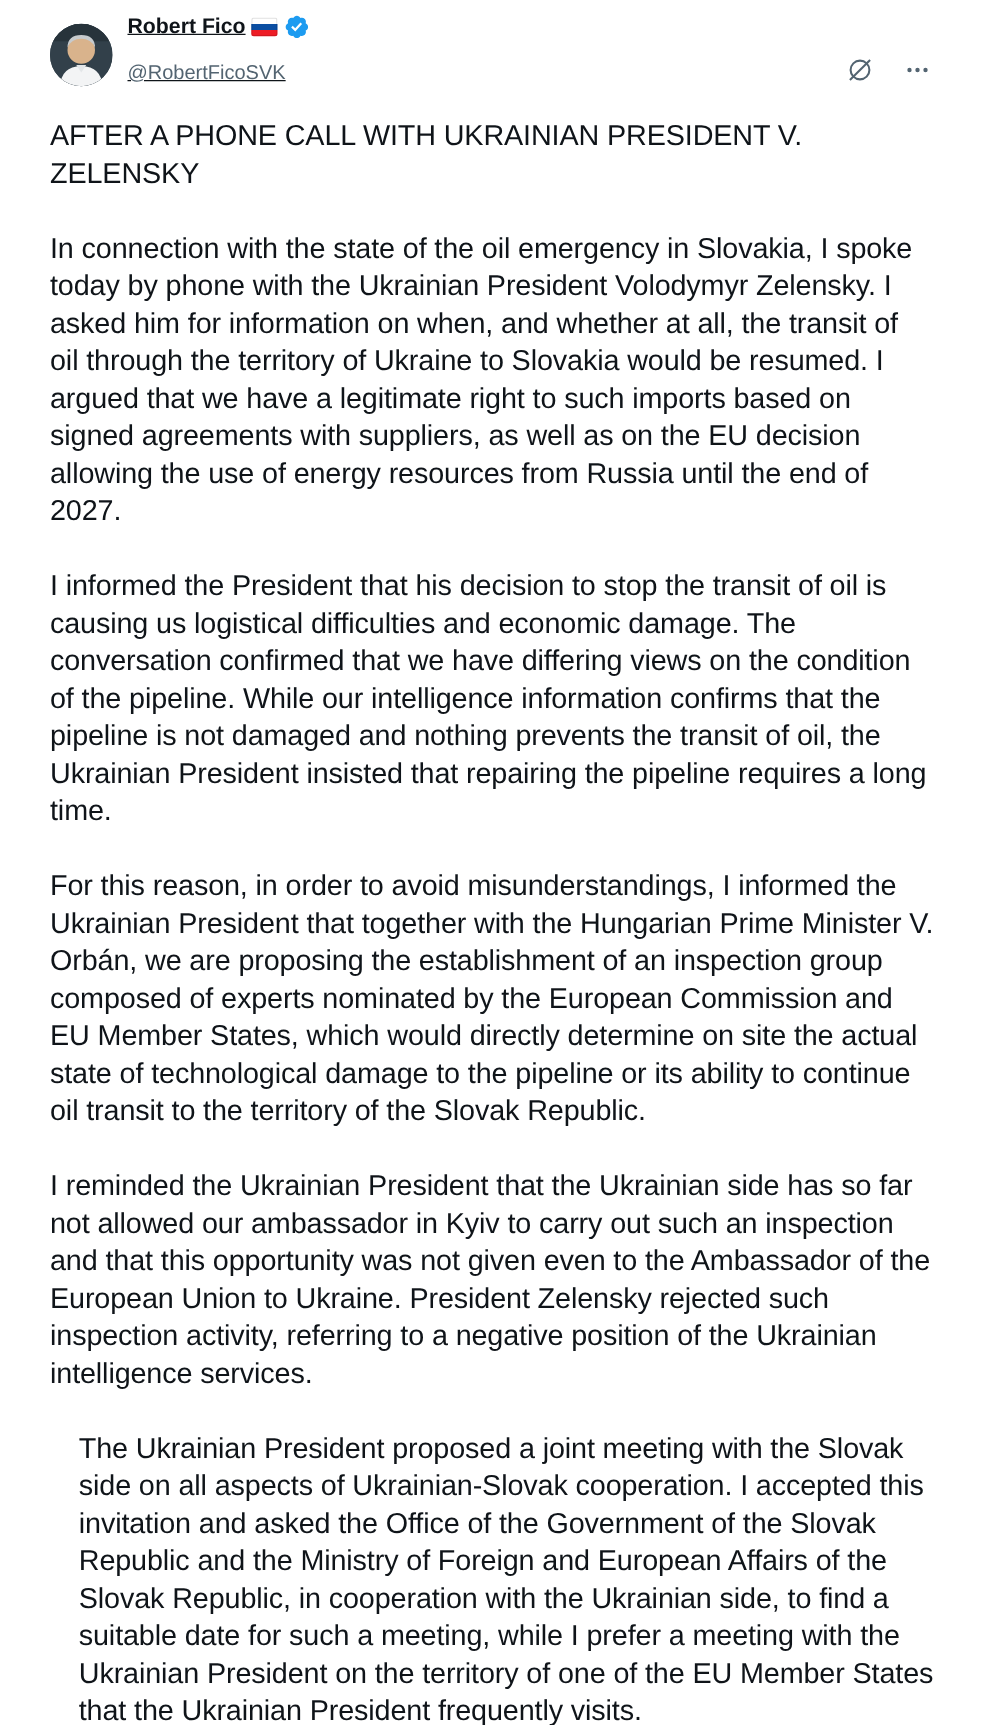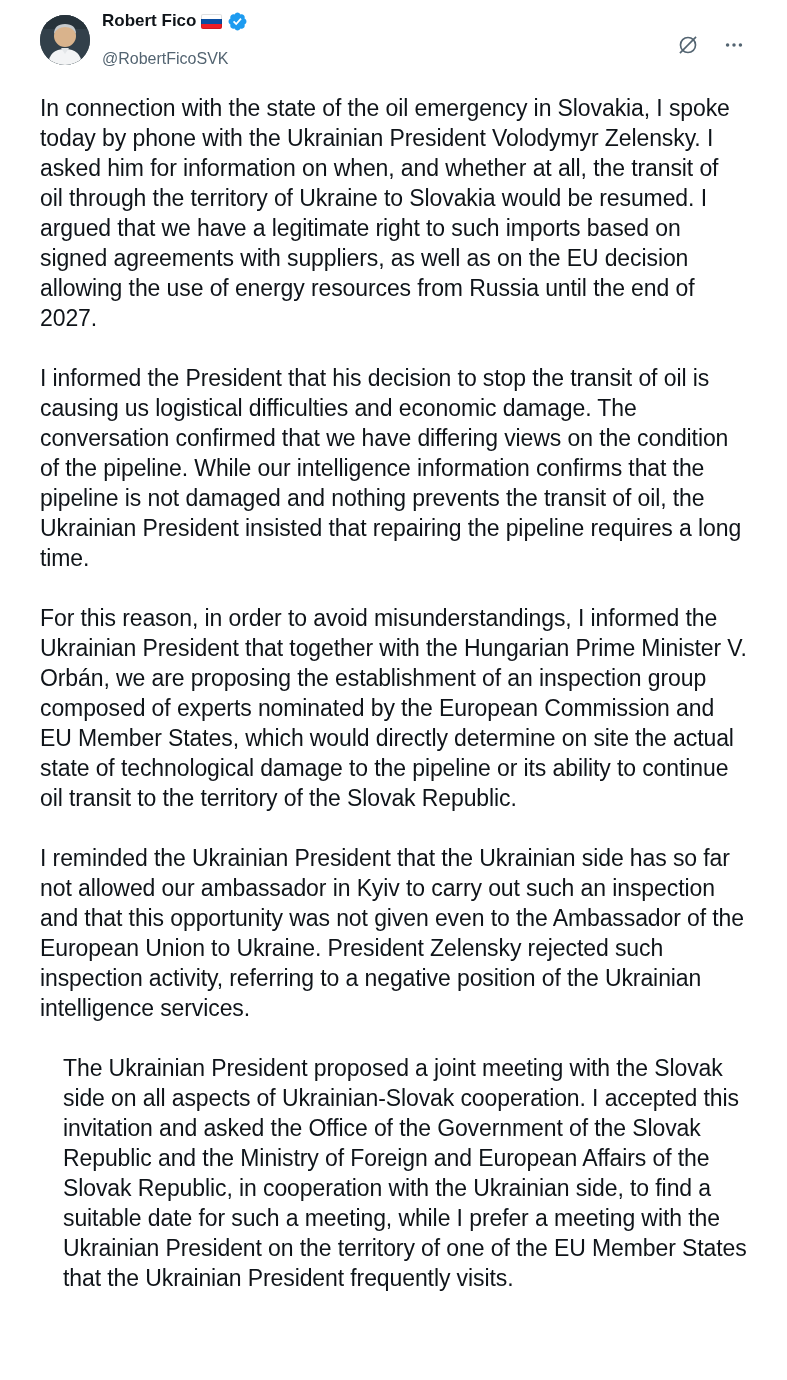--- a/index.html
+++ b/index.html
@@ -11,21 +11,22 @@
     color: #0f1419;
     -webkit-font-smoothing: antialiased;
   }
   .tweet {
     width: 787px;
     padding: 10px 40px 24px 40px;
     background: #ffffff;
   }
   .tweet-header {
     display: flex;
-    align-items: center;
+    align-items: flex-end;
+    text-decoration: underline;
   }
   .avatar {
     width: 50px;
     height: 50px;
     border-radius: 50%;
     overflow: hidden;
     flex: 0 0 50px;
     cursor: pointer;
     background: #32404a;
   }
@@ -146,20 +147,21 @@
           <circle cx="5" cy="12" r="1.9" fill="#536471"></circle>
           <circle cx="12" cy="12" r="1.9" fill="#536471"></circle>
           <circle cx="19" cy="12" r="1.9" fill="#536471"></circle>
         </svg>
       </button>
     </div>
 
   </header>
 
   <div class="tweet-body">
+    <p>AFTER A PHONE CALL WITH UKRAINIAN PRESIDENT V. ZELENSKY</p>
     <p>In connection with the state of the oil emergency in Slovakia, I spoke today by phone with the Ukrainian President Volodymyr Zelensky. I asked him for information on when, and whether at all, the transit of oil through the territory of Ukraine to Slovakia would be resumed. I argued that we have a legitimate right to such imports based on signed agreements with suppliers, as well as on the EU decision allowing the use of energy resources from Russia until the end of 2027.</p>
     <p>I informed the President that his decision to stop the transit of oil is causing us logistical difficulties and economic damage. The conversation confirmed that we have differing views on the condition of the pipeline. While our intelligence information confirms that the pipeline is not damaged and nothing prevents the transit of oil, the Ukrainian President insisted that repairing the pipeline requires a long time.</p>
     <p>For this reason, in order to avoid misunderstandings, I informed the Ukrainian President that together with the Hungarian Prime Minister V. Orbán, we are proposing the establishment of an inspection group composed of experts nominated by the European Commission and EU Member States, which would directly determine on site the actual state of technological damage to the pipeline or its ability to continue oil transit to the territory of the Slovak Republic.</p>
     <p>I reminded the Ukrainian President that the Ukrainian side has so far not allowed our ambassador in Kyiv to carry out such an inspection and that this opportunity was not given even to the Ambassador of the European Union to Ukraine. President Zelensky rejected such inspection activity, referring to a negative position of the Ukrainian intelligence services.</p>
     <p>The Ukrainian President proposed a joint meeting with the Slovak side on all aspects of Ukrainian-Slovak cooperation. I accepted this invitation and asked the Office of the Government of the Slovak Republic and the Ministry of Foreign and European Affairs of the Slovak Republic, in cooperation with the Ukrainian side, to find a suitable date for such a meeting, while I prefer a meeting with the Ukrainian President on the territory of one of the EU Member States that the Ukrainian President frequently visits.</p>
 
   </div>
 
 </article>
 

